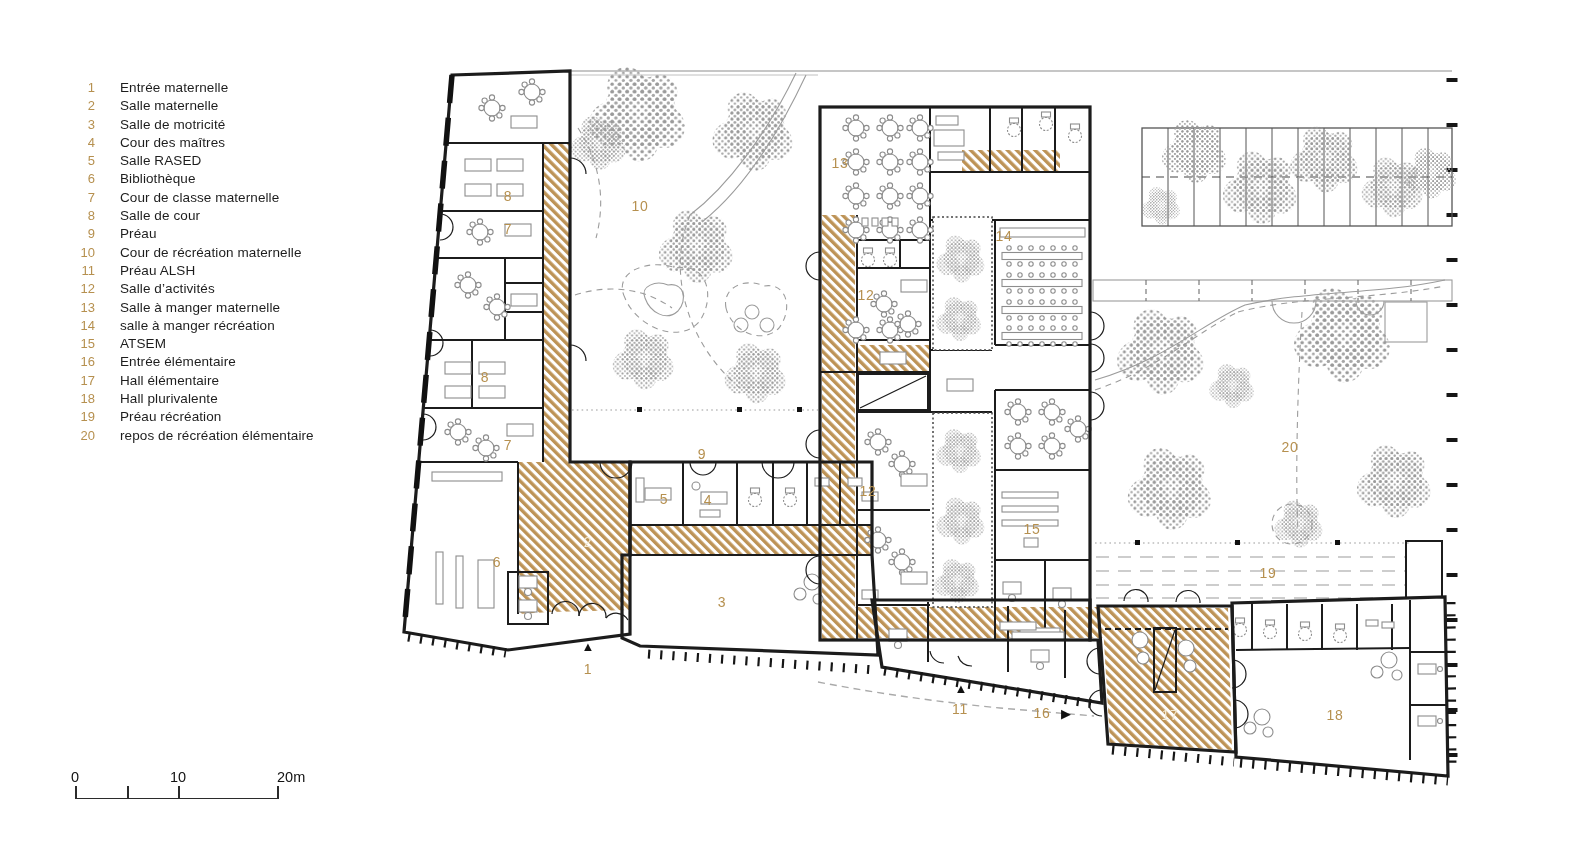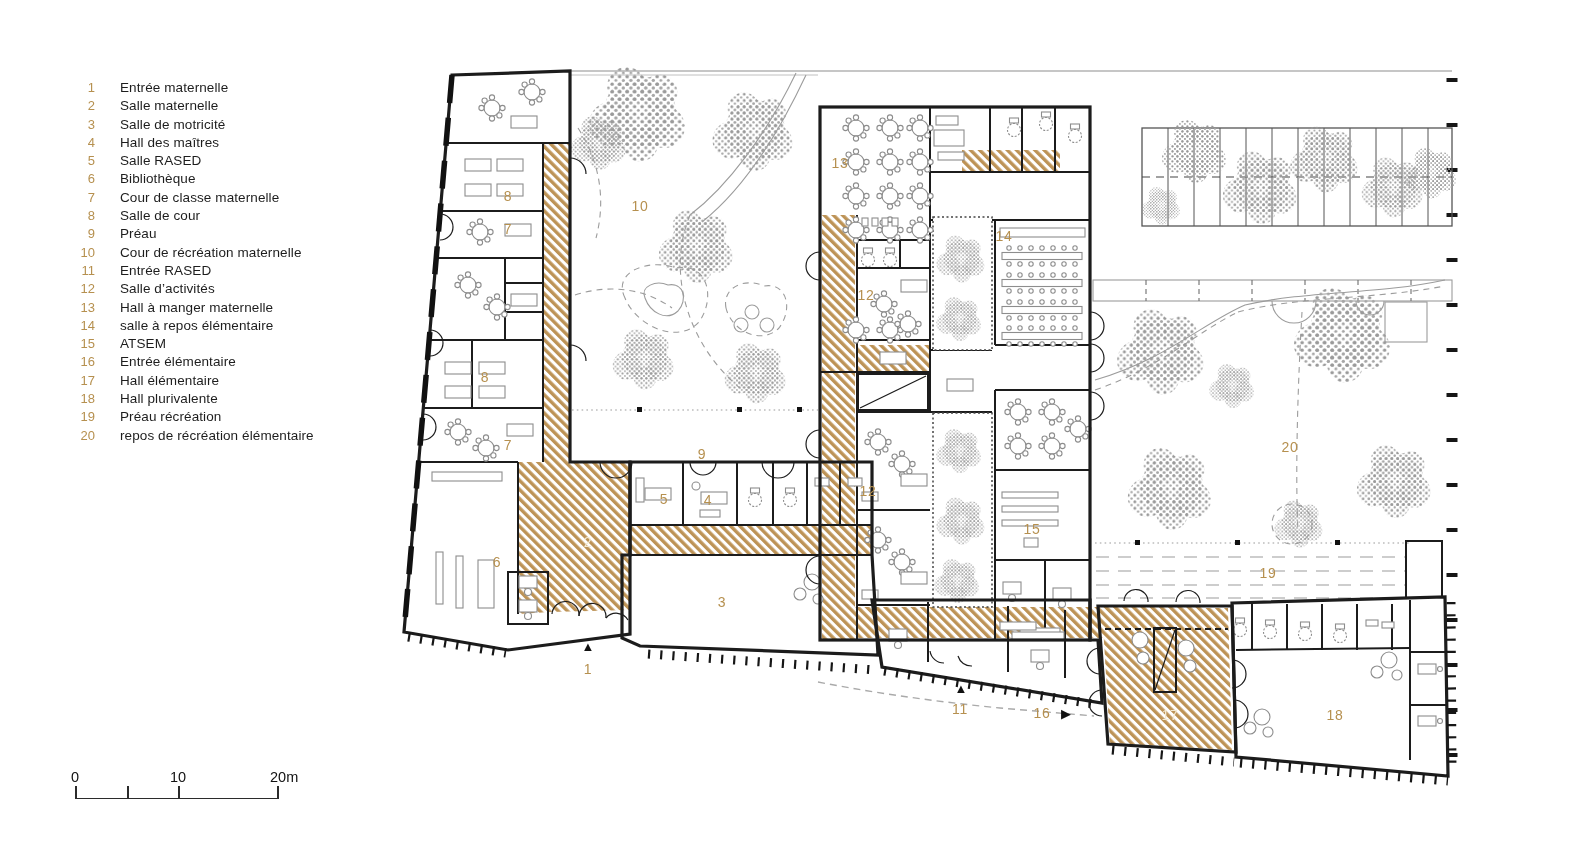--- a/index.html
+++ b/index.html
@@ -44,21 +44,21 @@
     <div class="lrow">
         <span class="lnum">2</span>
         <span class="llabel">Salle maternelle</span>
       </div>
     <div class="lrow">
         <span class="lnum">3</span>
         <span class="llabel">Salle de motricité</span>
       </div>
     <div class="lrow">
         <span class="lnum">4</span>
-        <span class="llabel">Hall des maîtres</span>
+        <span class="llabel">Cour des maîtres</span>
       </div>
     <div class="lrow">
         <span class="lnum">5</span>
         <span class="llabel">Salle RASED</span>
       </div>
     <div class="lrow">
         <span class="lnum">6</span>
         <span class="llabel">Bibliothèque</span>
       </div>
     <div class="lrow">
@@ -72,33 +72,33 @@
     <div class="lrow">
         <span class="lnum">9</span>
         <span class="llabel">Préau</span>
       </div>
     <div class="lrow">
         <span class="lnum">10</span>
         <span class="llabel">Cour de récréation maternelle</span>
       </div>
     <div class="lrow">
         <span class="lnum">11</span>
-        <span class="llabel">Entrée RASED</span>
+        <span class="llabel">Préau ALSH</span>
       </div>
     <div class="lrow">
         <span class="lnum">12</span>
         <span class="llabel">Salle d’activités</span>
       </div>
     <div class="lrow">
         <span class="lnum">13</span>
-        <span class="llabel">Hall à manger maternelle</span>
+        <span class="llabel">Salle à manger maternelle</span>
       </div>
     <div class="lrow">
         <span class="lnum">14</span>
-        <span class="llabel">salle à repos élémentaire</span>
+        <span class="llabel">salle à manger récréation</span>
       </div>
     <div class="lrow">
         <span class="lnum">15</span>
         <span class="llabel">ATSEM</span>
       </div>
     <div class="lrow">
         <span class="lnum">16</span>
         <span class="llabel">Entrée élémentaire</span>
       </div>
     <div class="lrow">
@@ -583,21 +583,21 @@
       <text class="lbl" x="960" y="714">11</text>
       <text class="lbl" x="1042" y="718">16</text>
       <text class="lbl light" x="1170" y="720">17</text>
       <text class="lbl" x="1335" y="720">18</text>
     </g>
   </svg>
 
   <div class="scalebar">
     <span class="st" style="left:-4px">0</span>
     <span class="st" style="left:95px">10</span>
-    <span class="st" style="left:195px">20m</span>
+    <span class="st" style="left:202px">20m</span>
     <div class="sb-line"></div>
     <div class="sb-tick" style="left:0"></div>
     <div class="sb-tick" style="left:52px"></div>
     <div class="sb-tick" style="left:103px"></div>
     <div class="sb-tick" style="left:202px"></div>
   </div>
 
 </div>
 
 </body></html>

